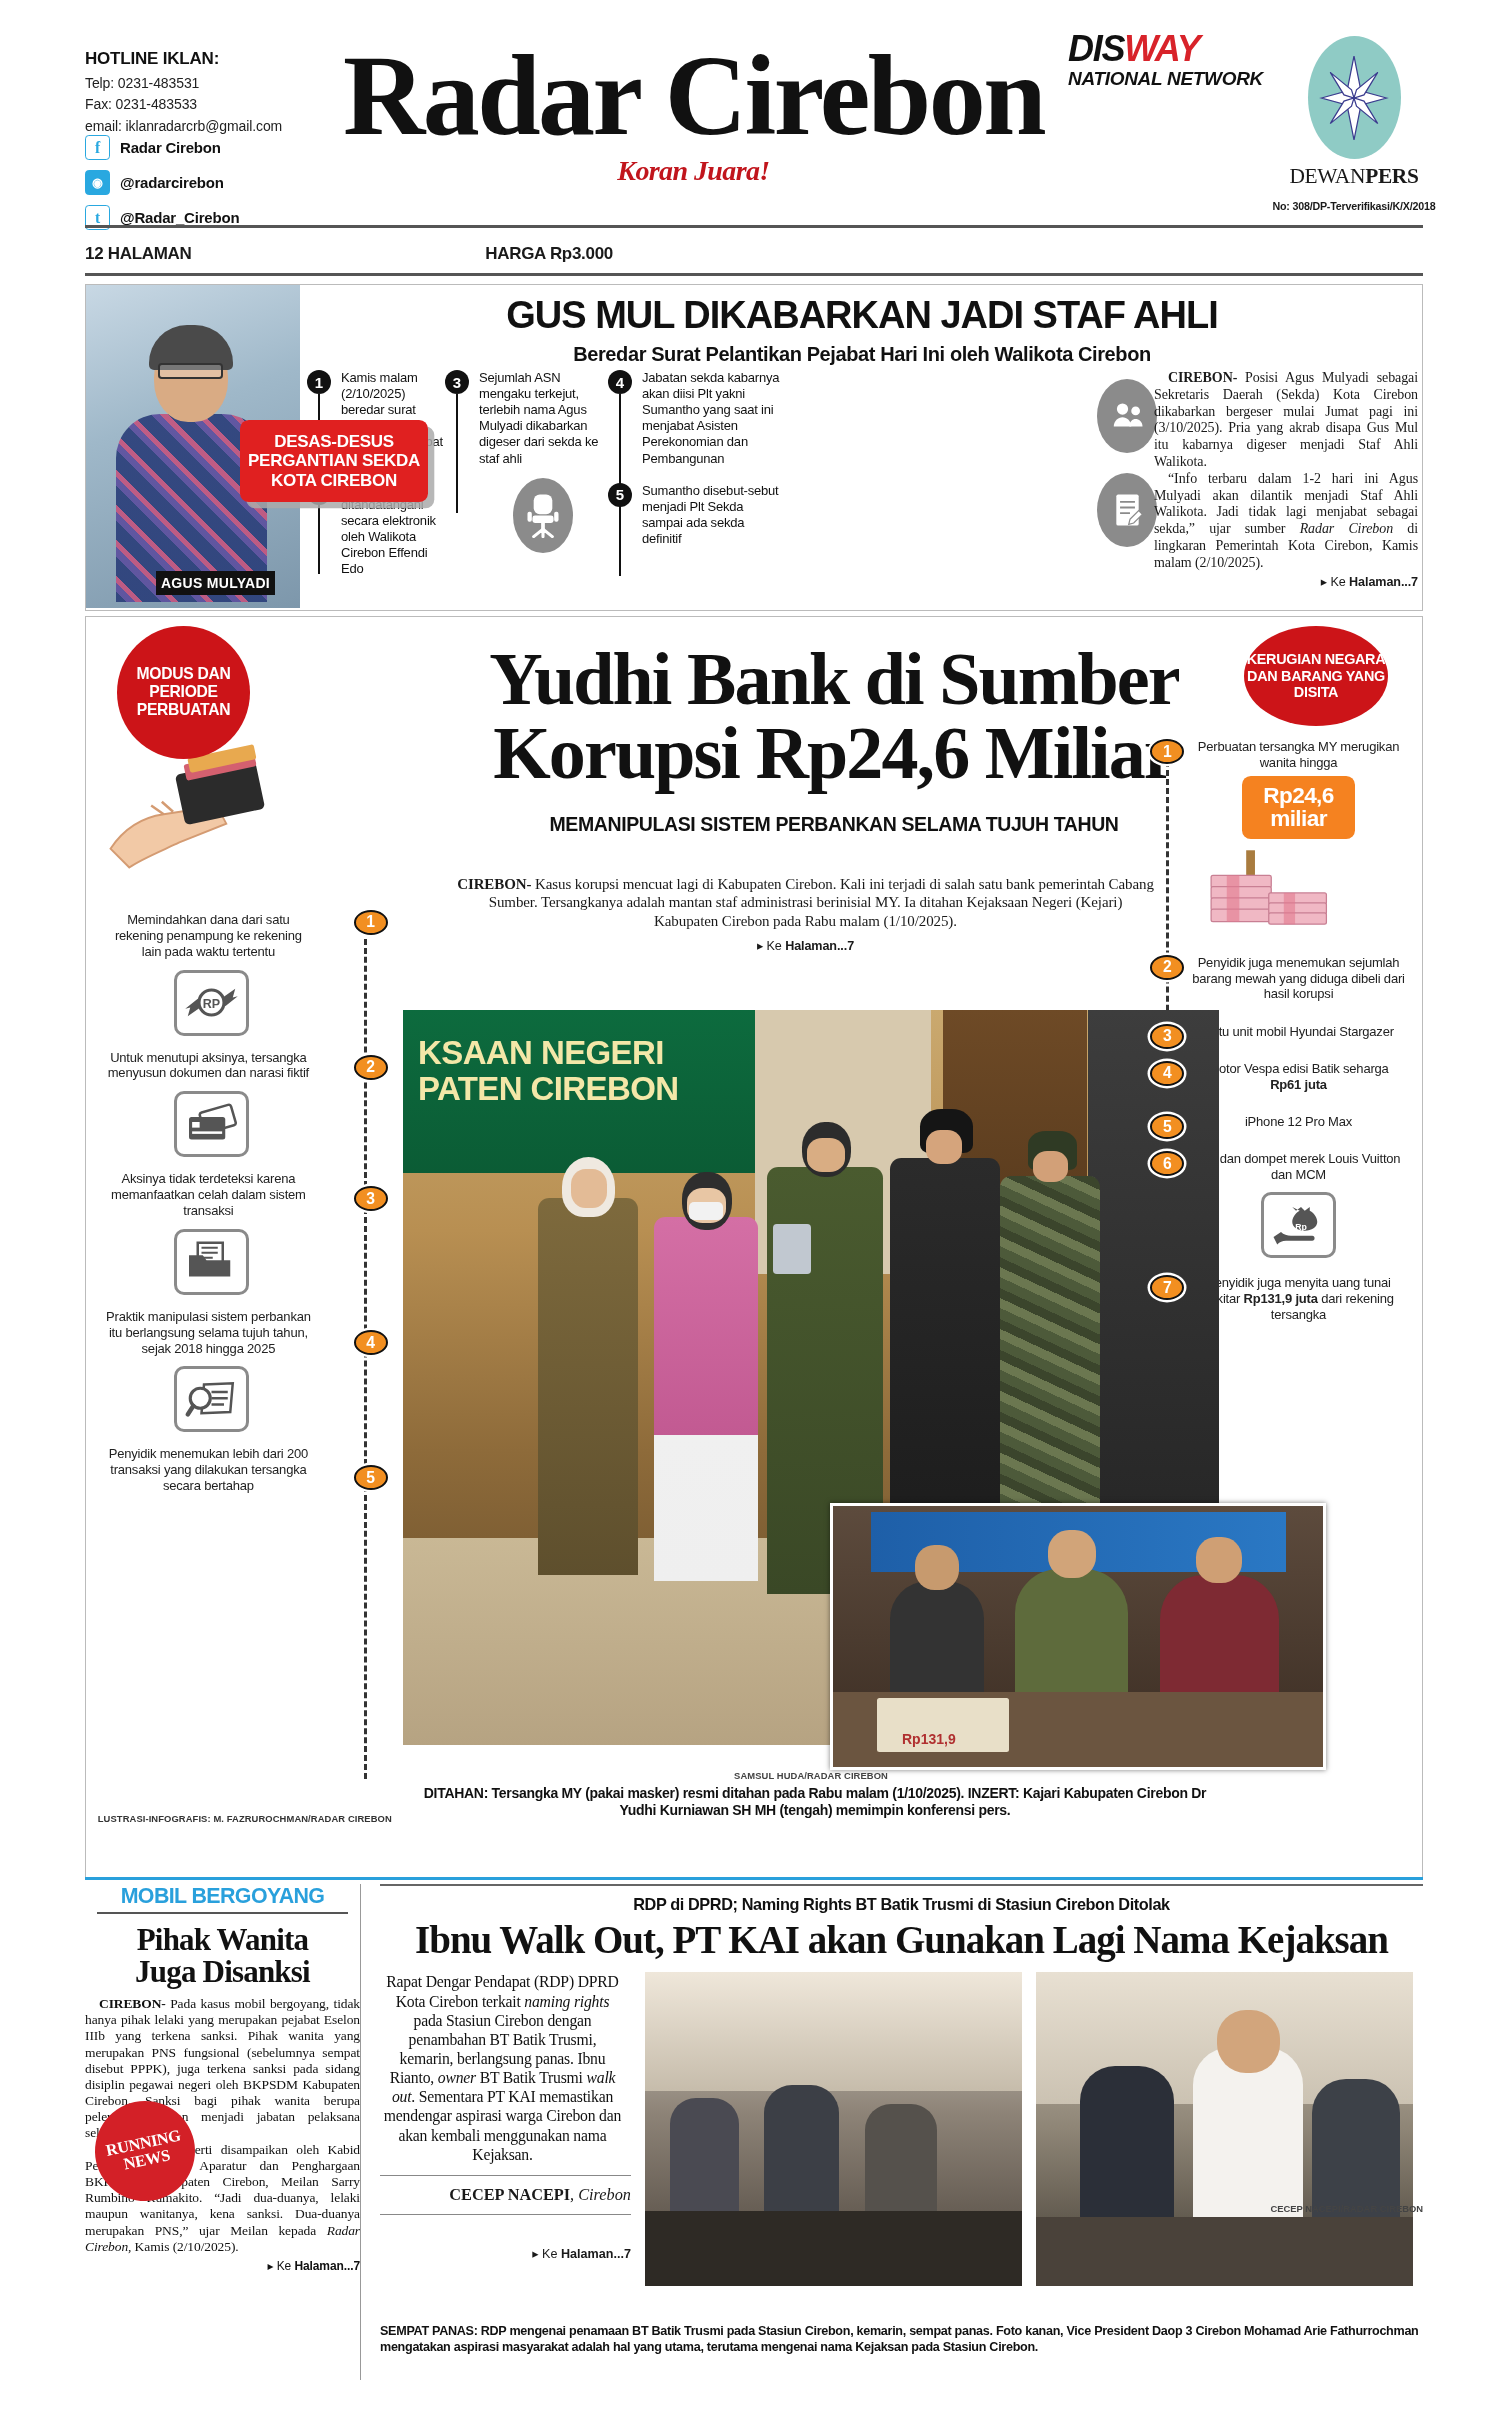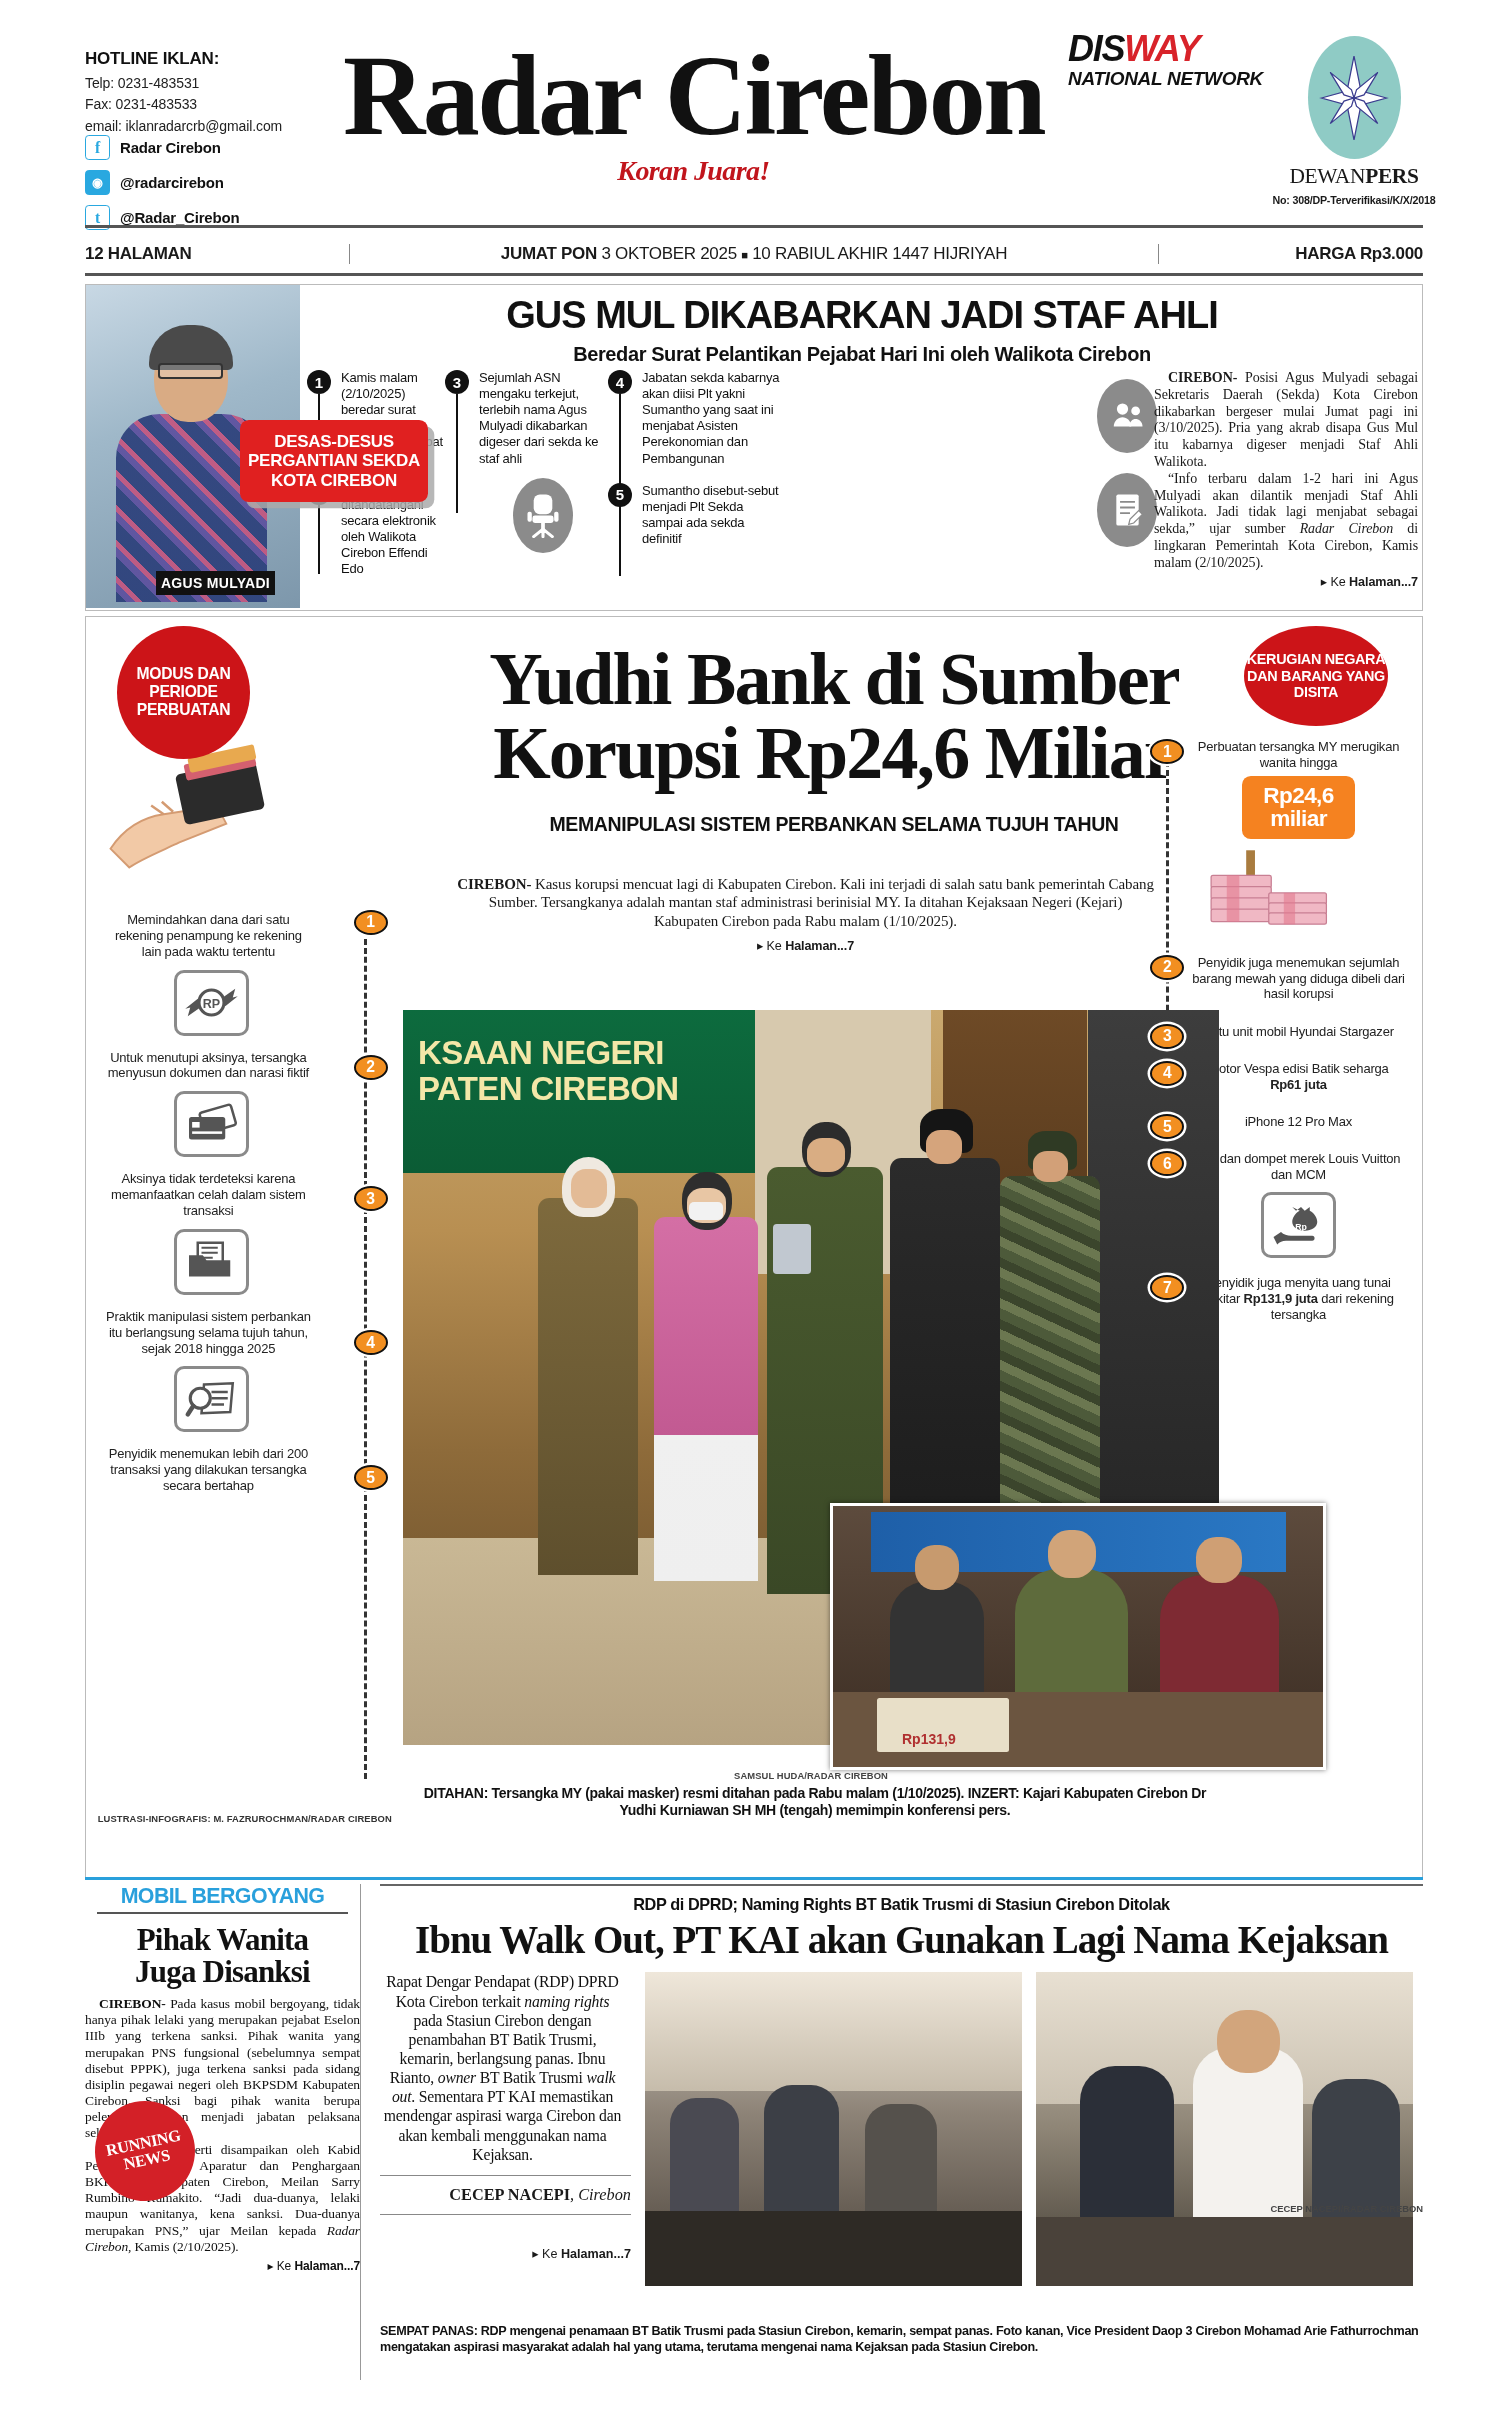--- a/index.html
+++ b/index.html
@@ -37,21 +37,21 @@
   .disway-top .dis { color:#111; }
   .disway-top .way { color:#d8232a; }
   .disway-sub { font-size:19px; font-weight:bold; font-style:italic; letter-spacing:-0.3px; color:#111; margin-top:1.3px; }
 
   .dewan { position:absolute; left:1269px; top:36px; width:170px; text-align:center; }
   .dewan-oval { width:93px; height:123px; border-radius:50%; background:#8fcbc5; margin:0 auto;
                 position:relative; }
   .dewan-star { position:absolute; left:50%; top:50%; transform:translate(-50%,-50%); }
   .dewan-name { font-family:"Liberation Serif", serif; font-size:21.4px; margin-top:5px; letter-spacing:-0.3px;}
   .dewan-name b { font-weight:bold; }
-  .dewan-no { font-size:10.7px; font-weight:bold; margin-top:5px; letter-spacing:-0.2px;}
+  .dewan-no { font-size:10.7px; font-weight:bold; margin-top:11px; letter-spacing:-0.2px;}
 
   .rule-top { position:absolute; left:85px; top:225px; width:1338px; height:2.5px; background:#555; }
   .dateline { position:absolute; left:85px; top:239px; width:1338px; height:30px;
               display:flex; align-items:center; }
   .halaman { font-size:17px; font-weight:bold; letter-spacing:-0.3px; width:264px; }
   .date-center { flex:1; text-align:center; font-size:17px; letter-spacing:-0.3px;
                  border-left:1.9px solid #888; border-right:1.9px solid #888; }
   .date-center b { font-weight:bold; }
   .harga { width:264px; text-align:right; font-size:17px; font-weight:bold; letter-spacing:-0.3px;}
   .rule-top2 { position:absolute; left:85px; top:273px; width:1338px; height:2.5px; background:#555; }
@@ -286,23 +286,20 @@
           </g>
         </svg>
       </div>
       <div class="dewan-name"><span>DEWAN</span><b>PERS</b></div>
       <div class="dewan-no">No: 308/DP-Terverifikasi/K/X/2018</div>
     </div>
 
     <div class="rule-top"></div>
     <div class="dateline">
       <div class="halaman">12 HALAMAN</div>
-      <div class="date-center">
-        <b>JUMAT PON</b> <span>3 OKTOBER 2025</span> <span style="font-size:11.3px">■</span> <span>10 RABIUL AKHIR 1447 HIJRIYAH</span>
-      </div>
       <div class="harga">HARGA Rp3.000</div>
     </div>
     <div class="rule-top2"></div>
   </div>
 
   <div class="topstory">
 
     <div class="ts-photo">
       <div class="ts-person">
         <div class="ts-batik"></div>

